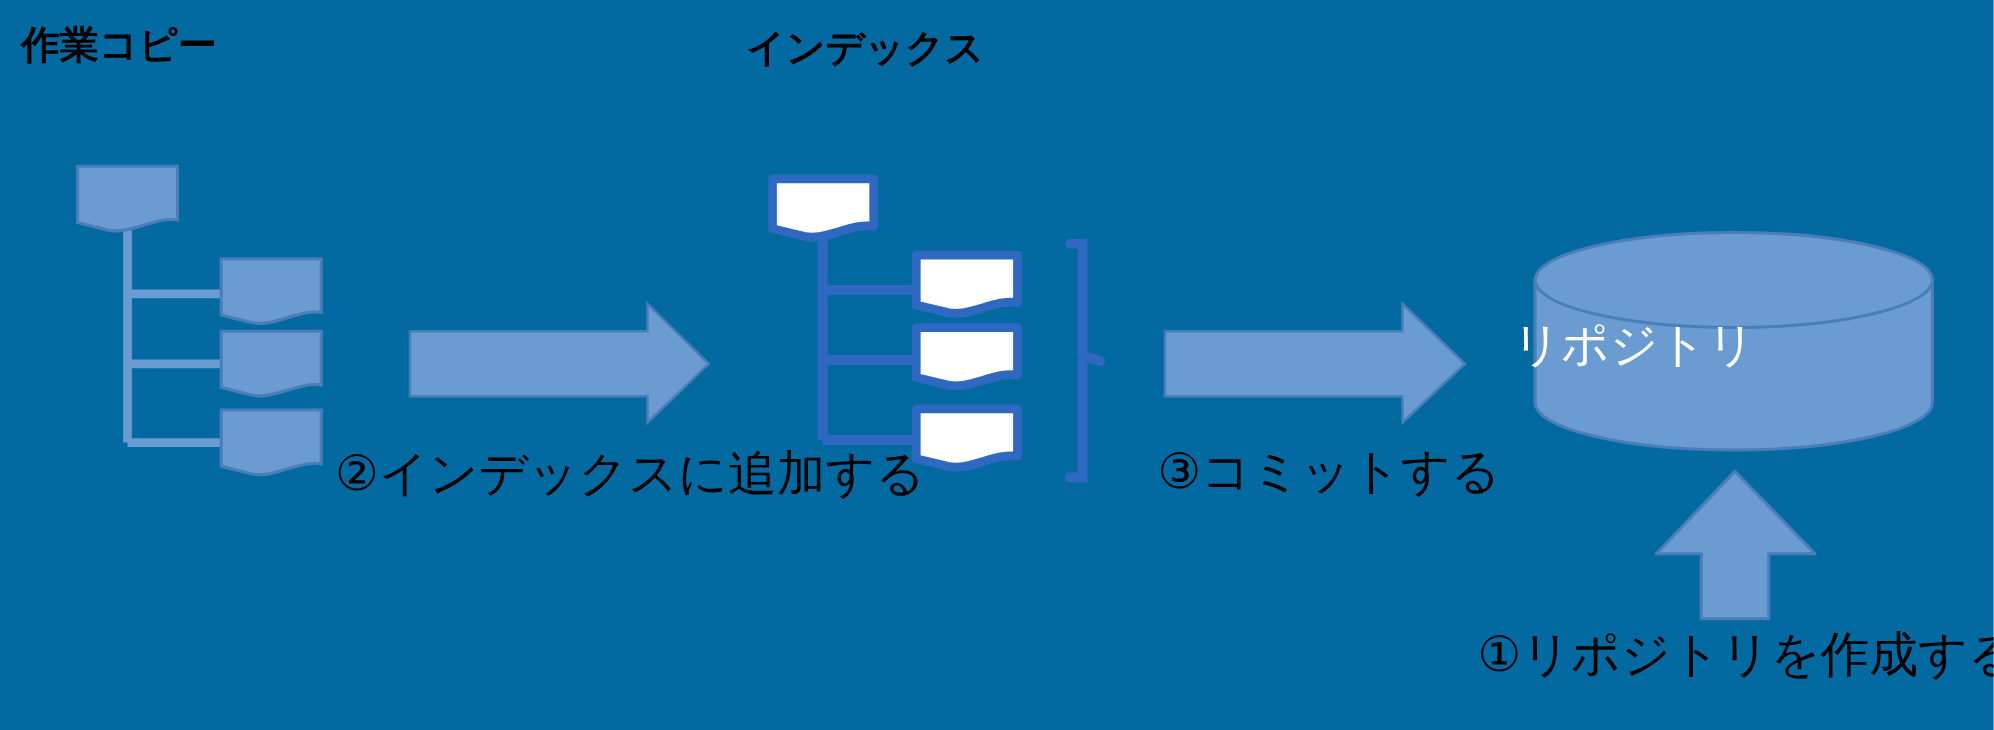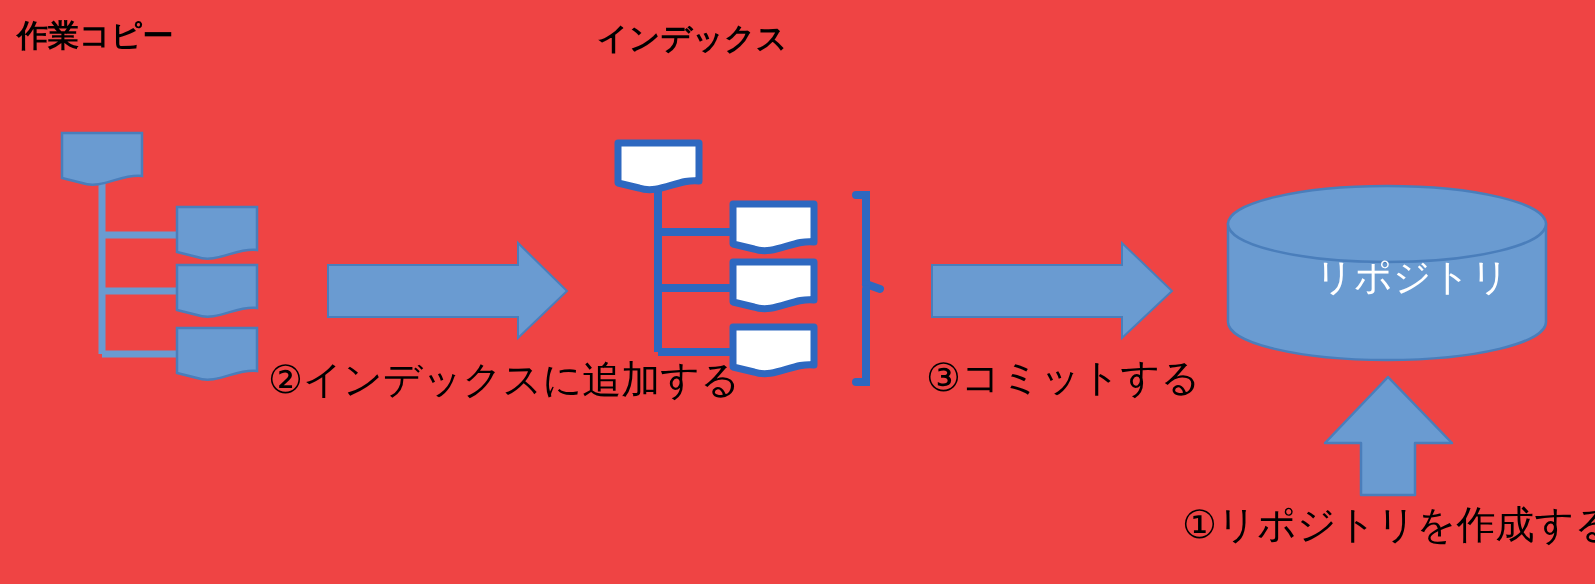--- a/index.html
+++ b/index.html
@@ -7,21 +7,21 @@
     padding: 0;
     background: #ffffff;
   }
   body {
     font-family: "Liberation Sans", "DejaVu Sans", sans-serif;
   }
   #canvas {
     position: relative;
     width: 1595px;
     height: 584px;
-    background: #ef4444;
+    background: #0369a1;
     overflow: hidden;
   }
   .label {
     position: absolute;
     color: #000000;
     white-space: nowrap;
     line-height: 1;
   }
   .heading {
     font-weight: bold;
@@ -101,15 +101,15 @@
   <div class="label heading" style="left:17px; top:20px;">作業コピー</div>
 
   <div class="label heading" style="left:597px; top:23px;">インデックス</div>
 
   <div class="label step-label" style="left:268px; top:360px;">②インデックスに追加する</div>
 
   <div class="label step-label" style="left:926px; top:358px;">③コミットする</div>
 
   <div class="label step-label" style="left:1182px; top:505px;">①リポジトリを作成する</div>
 
-  <div class="cyl-text" style="left:1315px; top:258px;">リポジトリ</div>
+  <div class="cyl-text" style="left:1210px; top:258px;">リポジトリ</div>
 
 </div>
 
 </body></html>

